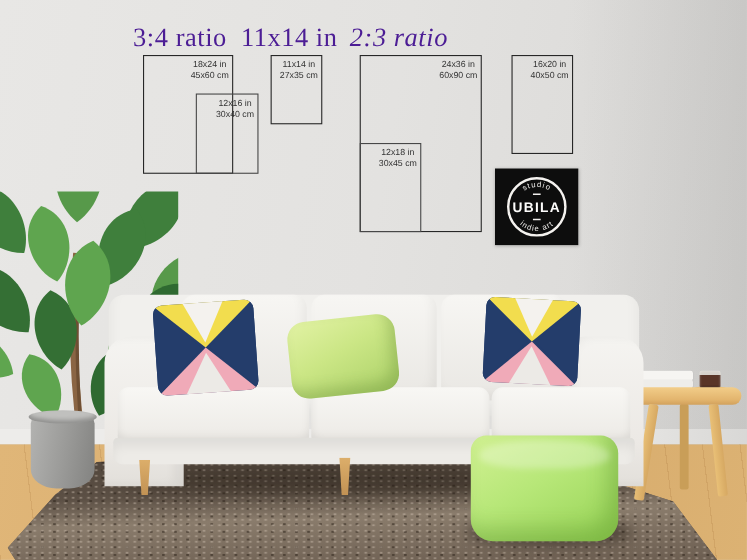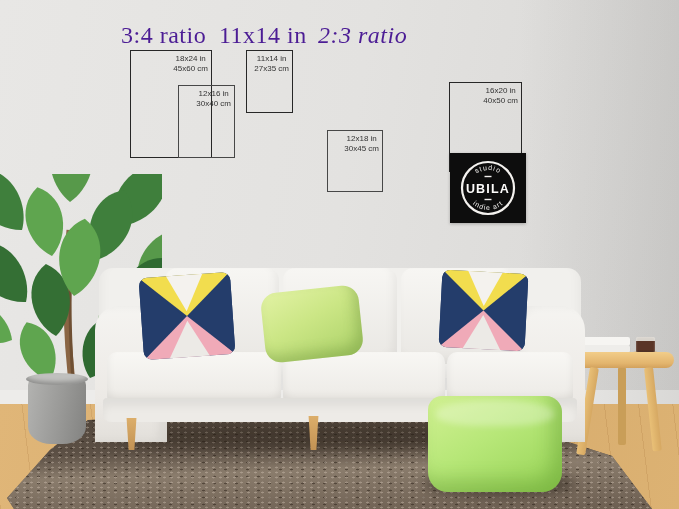--- a/index.html
+++ b/index.html
@@ -94,22 +94,22 @@
   
   .guide-title{top:22px;width:100px;text-align:left;z-index:9;
        font-family:"Liberation Serif",serif;font-size:24px;color:#4c1d95;letter-spacing:.5px;}
   .t0{left:121px;} .t1{left:219px;} .t2{left:318px;font-style:italic;} .t3{left:435px;}
   .frame{z-index:9;border:1.6px solid #272727;}
   .frame.inner{border-width:1.2px;border-color:#474747;}
   .f0a{left:130px;top:50px;width:82px;height:108px;}
   .f0b{left:130px;top:85px;width:57px;height:73px;margin-left:48px;}
   .f1a{left:246px;top:50px;width:47px;height:63px;}
   .f2a{left:327px;top:50px;width:111px;height:161px;}
-  .f2b{left:327px;top:130px;width:56px;height:62px;}
-  .f3a{left:449px;top:50px;width:73px;height:90px;margin-top:32px;}
+  .f2b{left:327px;top:130px;width:56px;height:81px;}
+  .f3a{left:465px;top:50px;width:56px;height:90px;}
   .f3b{left:449px;top:93px;width:38px;height:47px;}
   .flabel{top:3px;right:3px;text-align:right;font-size:8px;line-height:1.3;
        color:#333;white-space:nowrap;}
   .flabel span{position:static;display:block;text-align:center;}
 
   
   .dimension{left:184px;top:243px;width:292px;height:26px;z-index:9;
        display:flex;align-items:center;justify-content:center;}
   .dimension svg{position:static;flex:0 0 auto;}
   .dim-text{position:static;margin:0 7px;white-space:nowrap;
@@ -271,20 +271,26 @@
   <div class="frame inner f0b">
     <div class="flabel">
       <span>12x16 in</span>
       <span>30x40 cm</span>
     </div>
   </div>
   <div class="frame f1a">
     <div class="flabel">
       <span>11x14 in</span>
       <span>27x35 cm</span>
+    </div>
+  </div>
+  <div class="frame f2a">
+    <div class="flabel">
+      <span>24x36 in</span>
+      <span>60x90 cm</span>
     </div>
   </div>
   <div class="frame inner f2b">
     <div class="flabel">
       <span>12x18 in</span>
       <span>30x45 cm</span>
     </div>
   </div>
   <div class="frame f3a">
     <div class="flabel">

